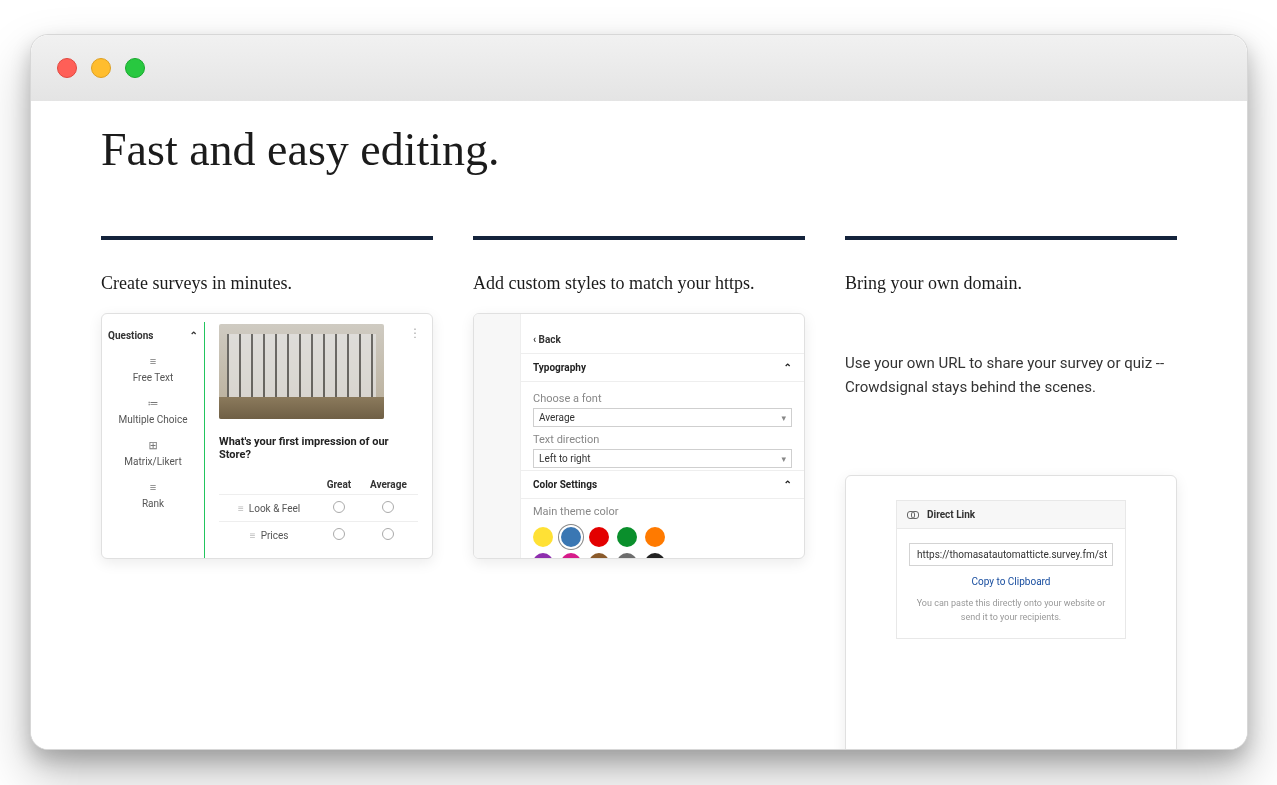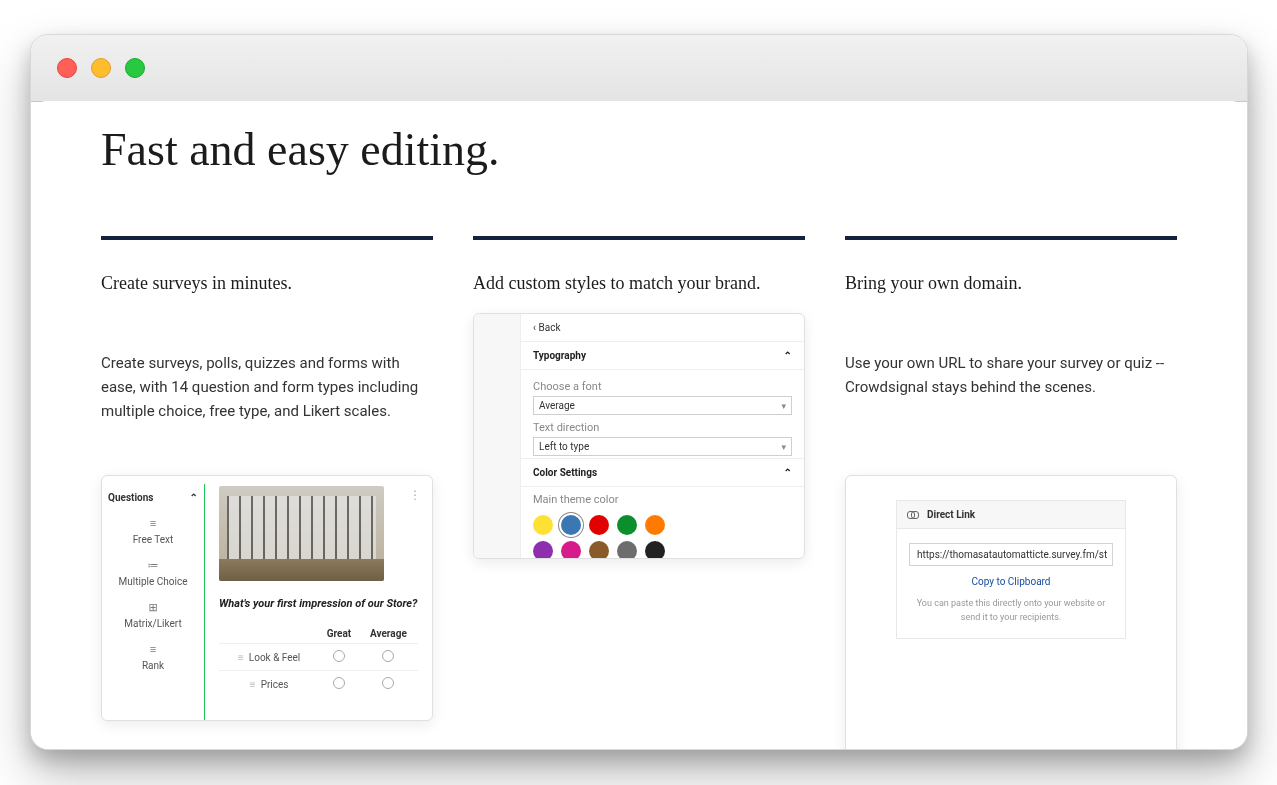--- a/index.html
+++ b/index.html
@@ -5,55 +5,55 @@
   html,body{margin:0;padding:0;background:#fff;}
   body{font-family:-apple-system,BlinkMacSystemFont,"Segoe UI",Roboto,Helvetica,Arial,sans-serif;color:#222;}
   .stage{position:relative;width:1277px;height:785px;overflow:hidden;}
   .browser{position:absolute;left:30px;top:34px;width:1216px;height:714px;border-radius:18px;background:#fff;
            box-shadow:0 25px 50px rgba(0,0,0,.25),0 10px 20px rgba(0,0,0,.20);border:1px solid #d7d7d7;overflow:hidden;}
   .chrome{height:66px;background:linear-gradient(#f1f1f1,#e4e4e4);border-bottom:1px solid #c7c7c7;display:flex;align-items:center;padding-left:26px;border-top-left-radius:18px;border-top-right-radius:18px;}
   .dot{width:18px;height:18px;border-radius:50%;margin-right:14px;}
   .dot.red{background:#ff5f57;border:1px solid #e1483f;}
   .dot.yellow{background:#ffbd2e;border:1px solid #dea023;}
   .dot.green{background:#28c840;border:1px solid #18a92d;}
-  .viewport{position:absolute;left:0;right:0;top:66px;bottom:0;overflow:hidden;background:#fff;border-radius:16px;}
+  .viewport{position:absolute;left:0;right:0;top:66px;bottom:0;overflow:hidden;background:#fff;}
   .content{padding:0 70px;}
   .page-title{font-family:Georgia,'Times New Roman',serif;font-size:46px;color:#1b1b1b;margin:22px 0 60px;font-weight:400;}
   .cols{display:flex;gap:40px;}
   .col{flex:1 1 0;min-width:0;}
   .rule{height:4px;background:#14233b;margin-bottom:32px;}
   .col h2{font-family:Georgia,'Times New Roman',serif;font-size:18px;font-weight:400;color:#1b1b1b;margin:0 0 18px;line-height:1.3;}
   .col p.body{font-size:15px;line-height:1.6;color:#333;margin:56px 0 24px;min-height:100px;}
   .card{border:1px solid #e0e0e0;border-radius:6px;background:#fff;box-shadow:0 4px 14px rgba(0,0,0,.08);height:244px;overflow:hidden;position:relative;}
 
   
   .c1{display:flex;font-size:10px;color:#444;}
   .c1 .side{width:90px;border-right:1px solid #22c55e;padding:8px 6px;margin-top:8px;}
   .c1 .side .hdr{display:flex;justify-content:space-between;align-items:center;font-weight:700;color:#333;font-size:10px;margin-bottom:10px;}
   .c1 .qtype{text-align:center;margin:14px 0;color:#555;}
   .c1 .qtype .ic{color:#777;margin-bottom:4px;font-size:11px;}
   .c1 .main{flex:1;padding:10px 14px;}
   .c1 .img{width:165px;height:95px;border-radius:2px;background:linear-gradient(#cfcbc2,#b8ad98);position:relative;overflow:hidden;}
   .c1 .img::before{content:"";position:absolute;inset:10px 8px 18px 8px;background:repeating-linear-gradient(90deg,#3a3a3a 0 2px,#e8e8e8 2px 12px),linear-gradient(#aaa,#aaa);background-blend-mode:normal;opacity:.65;}
   .c1 .img::after{content:"";position:absolute;left:0;right:0;bottom:0;height:22px;background:linear-gradient(#8b7a5c,#6f5f45);}
   .c1 .dot3{position:absolute;top:12px;right:10px;color:#aaa;font-size:12px;letter-spacing:1px;}
-  .c1 .q{font-weight:700;font-size:11px;margin:16px 0 14px;color:#222;font-style:italic;}
+  .c1 .q{font-weight:700;font-size:11px;margin:16px 0 14px;color:#222;}
   .c1 table{font-size:10px;width:100%;border-collapse:collapse;}
   .c1 th{font-weight:700;color:#333;padding:4px 0;text-align:center;}
   .c1 td{padding:6px 0;border-top:1px solid #eee;color:#555;}
   .c1 td:first-child{text-align:center;}
   .c1 .radio{display:inline-block;width:10px;height:10px;border:1px solid #aaa;border-radius:50%;}
   .c1 .drag{color:#bbb;margin-right:5px;}
 
   
   .c2{display:flex;font-size:10px;color:#444;}
   .c2 .mini{width:46px;background:#f7f7f7;border-right:1px solid #eee;}
   .c2 .panel{flex:1;}
   .c2 .prow{padding:8px 12px;border-bottom:1px solid #eee;}
-  .c2 .back{font-weight:400;color:#333;}
+  .c2 .back{font-weight:700;color:#333;margin-top:12px;}
   .c2 .sechdr{display:flex;justify-content:space-between;font-weight:700;color:#222;}
   .c2 .lbl{color:#888;font-size:11px;margin-top:2px;margin-bottom:3px;}
   .c2 .select{border:1px solid #cfcfcf;background:#fff;padding:3px 5px;display:flex;justify-content:space-between;align-items:center;font-size:10px;color:#333;}
   .c2 .chev{color:#888;font-size:9px;}
   .c2 .swatches{display:flex;flex-wrap:wrap;gap:8px;padding:6px 12px 0;}
   .c2 .sw{width:20px;height:20px;border-radius:50%;}
   .c2 .sw.ring{box-shadow:0 0 0 2px #fff,0 0 0 3px #888;}
 
   
   .c3{padding:24px 50px;font-size:10px;color:#666;}
@@ -81,21 +81,20 @@
 
     <div class="viewport">
       <div class="content">
         <h1 class="page-title">Fast and easy editing.</h1>
 
         <div class="cols">
 
           <div class="col">
             <div class="rule"></div>
             <h2>Create surveys in minutes.</h2>
-            <p class="body">Create surveys, polls, quizzes and forms with ease, with 14 question and form types including multiple choice, free type, and Likert scales.</p>
 
             <div class="card c1">
               <div class="side">
                 <div class="hdr">
                   <span>Questions</span>
                   <span>⌃</span>
                 </div>
                 <div id="qtypes">
                     <div class="qtype">
                       <div class="ic">≡</div>
@@ -139,42 +138,42 @@
                         <td style="text-align:center"><span class="radio"></span></td>
                       </tr>
                     </tbody>
                 </table>
               </div>
             </div>
           </div>
 
           <div class="col">
             <div class="rule"></div>
-            <h2>Add custom styles to match your brand.</h2>
+            <h2>Add custom styles to match your https.</h2>
 
             <div class="card c2">
               <div class="mini"></div>
               <div class="panel">
                 <div class="prow back">
                   <span>‹ </span>
                   <span>Back</span>
                 </div>
                 <div class="prow sechdr">
                   <span>Typography</span>
                   <span>⌃</span>
                 </div>
                 <div class="prow" style="border-bottom:none;padding-bottom:2px;">
                   <div class="lbl">Choose a font</div>
                   <div class="select">
                     <span>Average</span>
                     <span class="chev">▾</span>
                   </div>
                   <div class="lbl" style="margin-top:6px;">Text direction</div>
                   <div class="select">
-                    <span>Left to type</span>
+                    <span>Left to right</span>
                     <span class="chev">▾</span>
                   </div>
                 </div>
                 <div class="prow sechdr" style="border-top:1px solid #eee;">
                   <span>Color Settings</span>
                   <span>⌃</span>
                 </div>
                 <div class="lbl" style="padding:4px 12px 0;">Main theme color</div>
                 <div class="swatches" id="swrow1">
                     <div class="sw" style="background: rgb(255, 225, 53);"></div>

